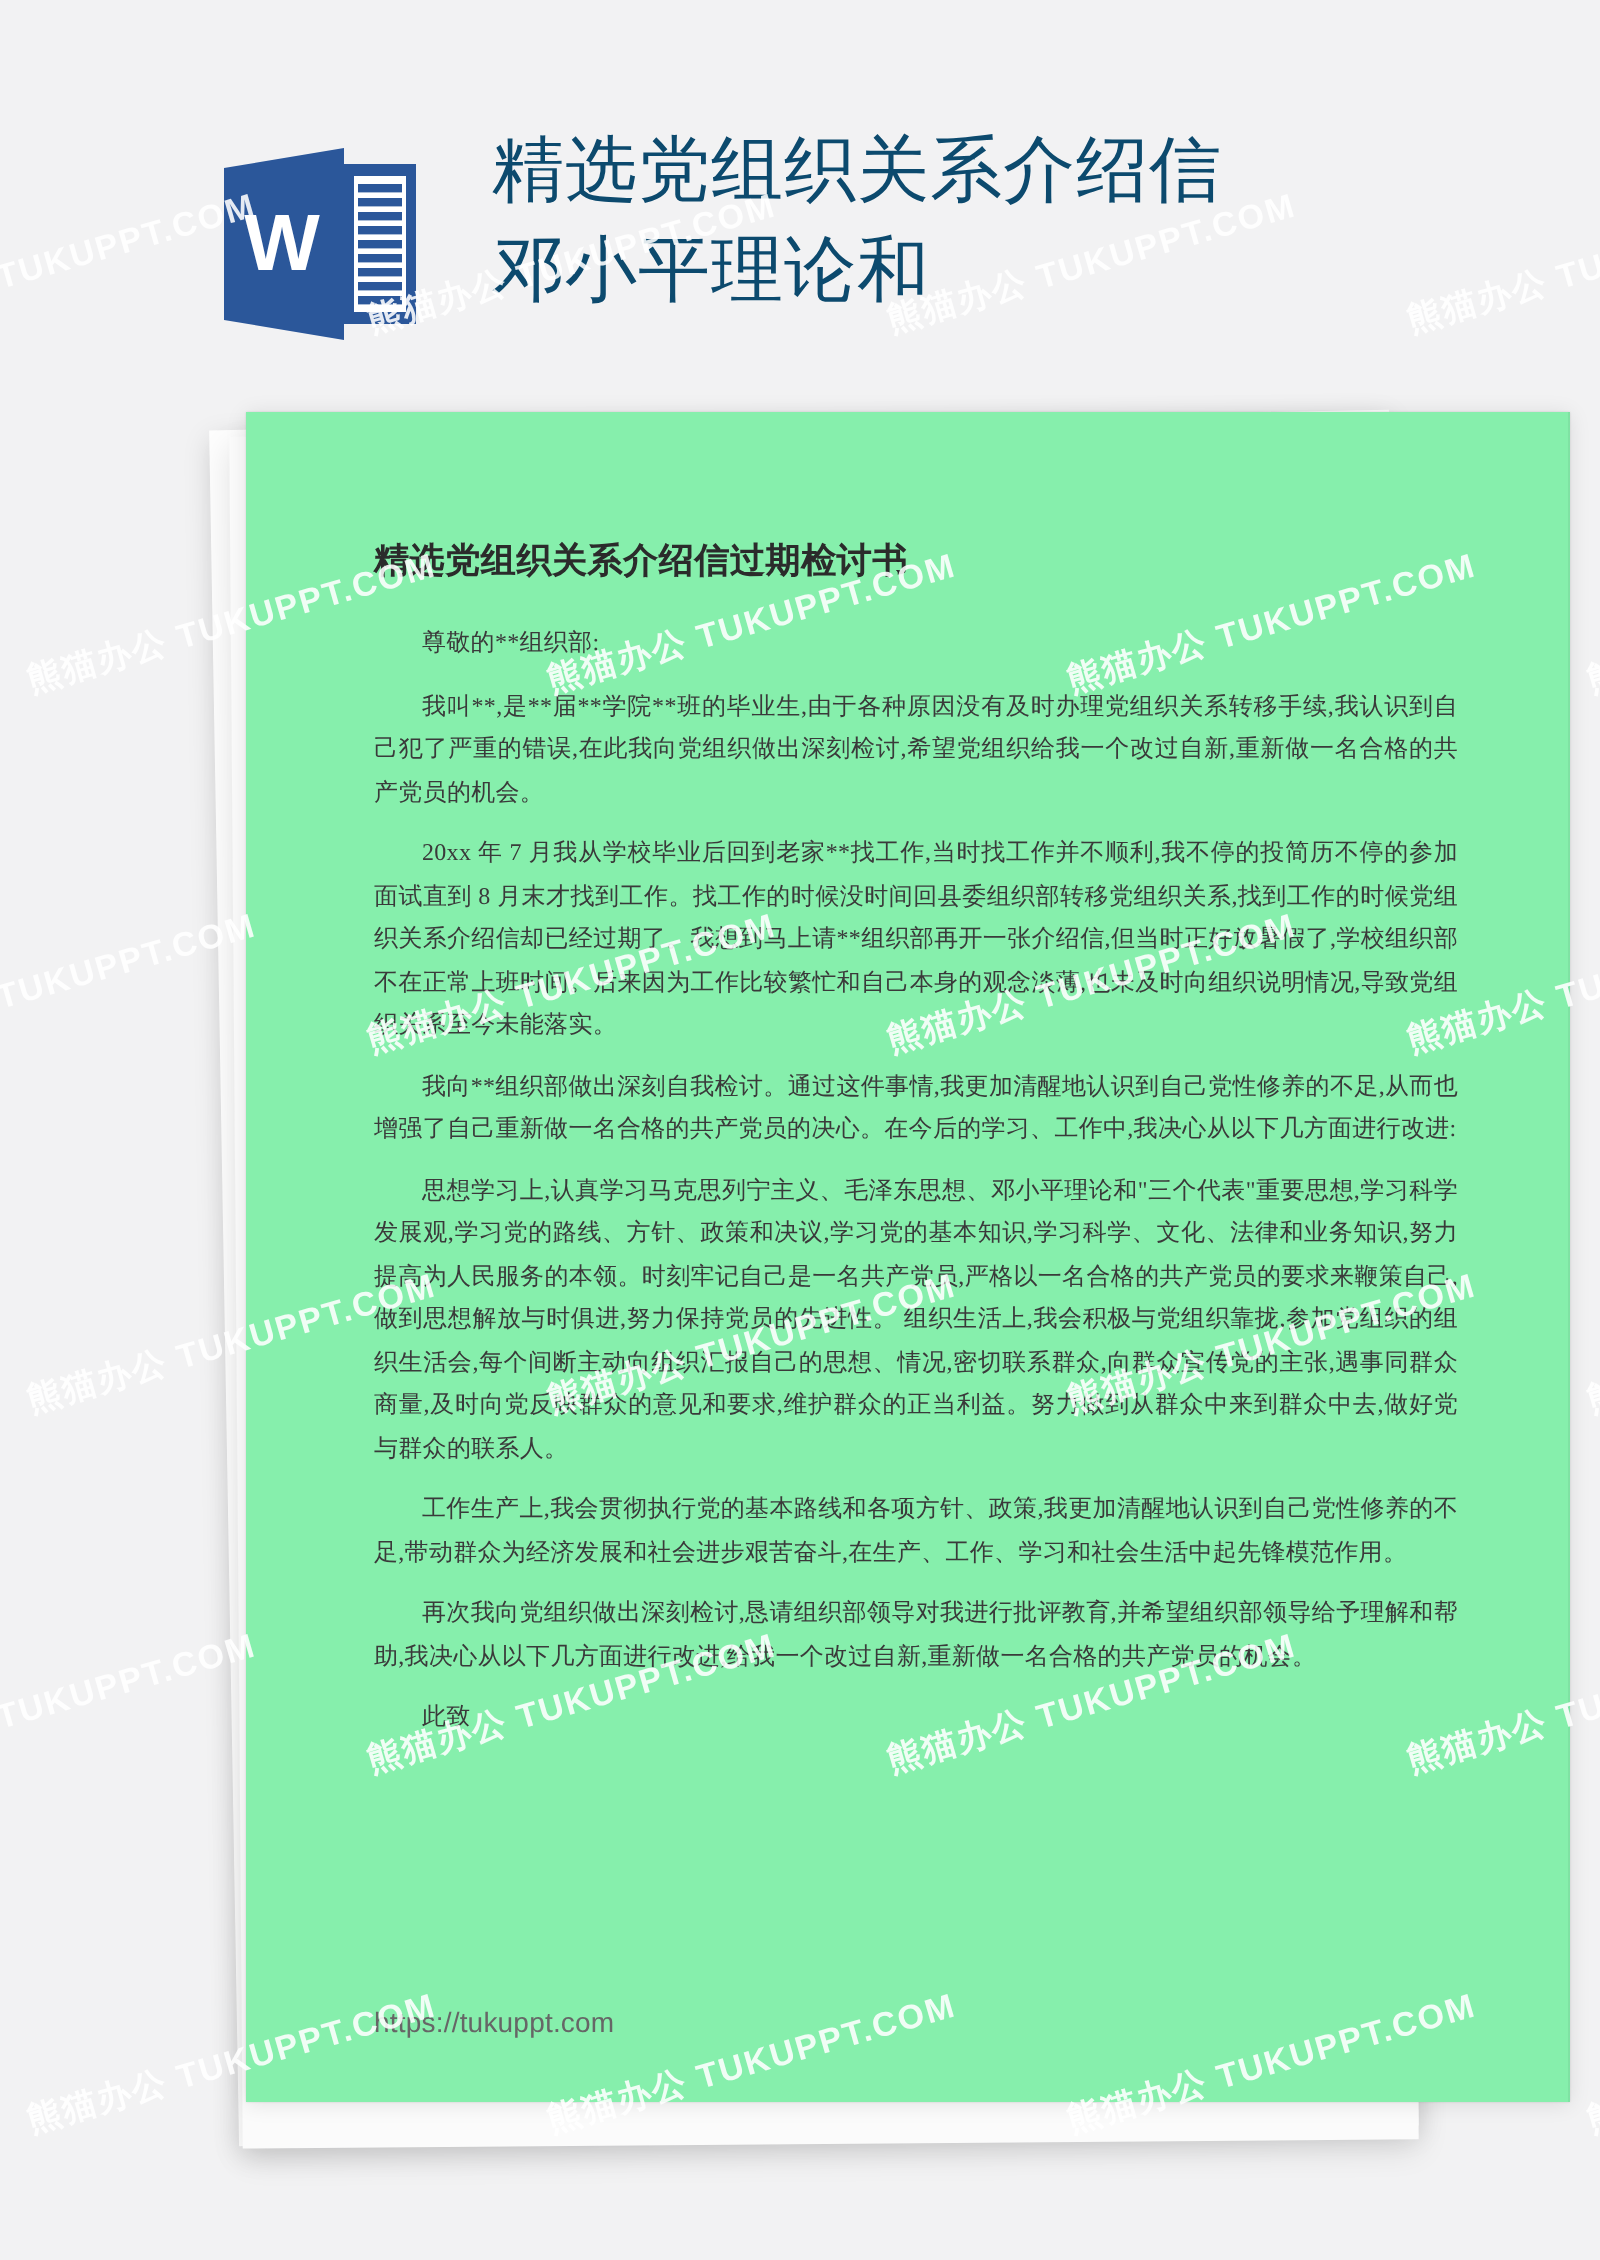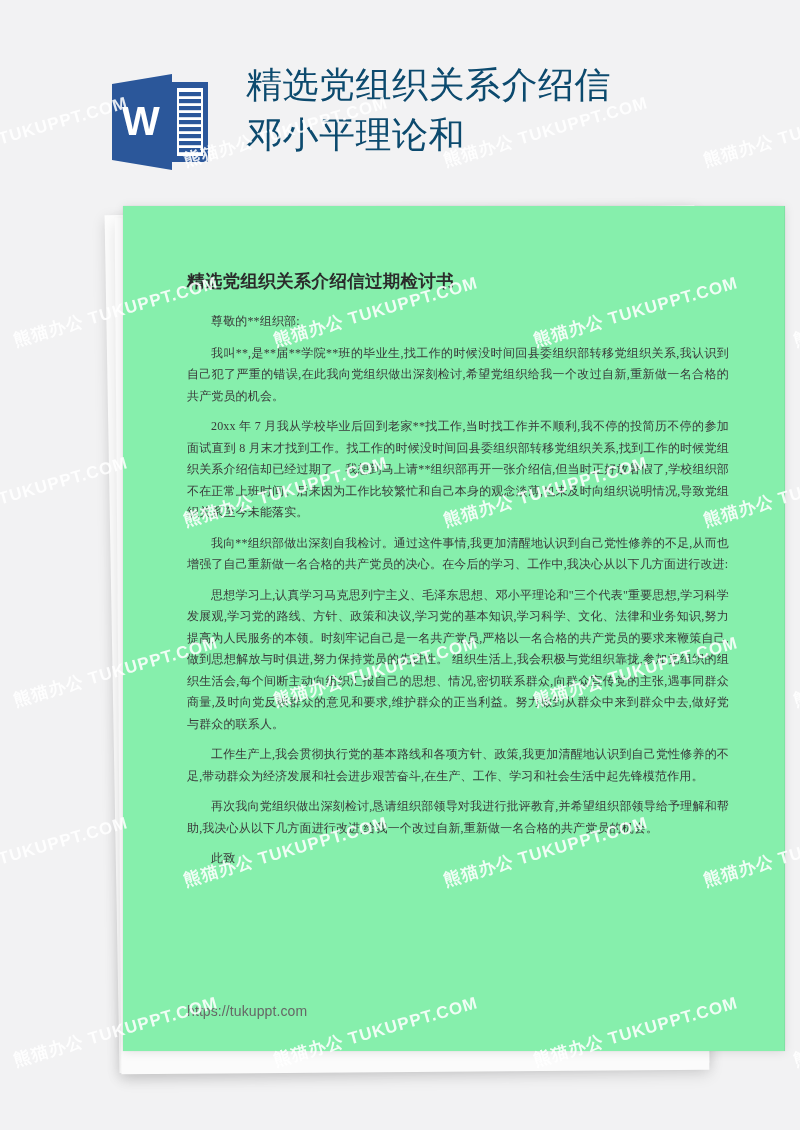--- a/index.html
+++ b/index.html
@@ -202,21 +202,21 @@
 
   <div class="page">
     <div class="page-edge"></div>
 
     <div class="page-inner">
 
       <div class="doc-title">精选党组织关系介绍信过期检讨书</div>
 
       <div class="doc-p salutation">尊敬的**组织部:</div>
 
-      <div class="doc-p">我叫**,是**届**学院**班的毕业生,找工作的时候没时间回县委组织部转移党组织关系,我认识到自己犯了严重的错误,在此我向党组织做出深刻检讨,希望党组织给我一个改过自新,重新做一名合格的共产党员的机会。</div>
+      <div class="doc-p">我叫**,是**届**学院**班的毕业生,由于各种原因没有及时办理党组织关系转移手续,我认识到自己犯了严重的错误,在此我向党组织做出深刻检讨,希望党组织给我一个改过自新,重新做一名合格的共产党员的机会。</div>
 
       <div class="doc-p">20xx 年 7 月我从学校毕业后回到老家**找工作,当时找工作并不顺利,我不停的投简历不停的参加面试直到 8 月末才找到工作。找工作的时候没时间回县委组织部转移党组织关系,找到工作的时候党组织关系介绍信却已经过期了。我想到马上请**组织部再开一张介绍信,但当时正好放暑假了,学校组织部不在正常上班时间。后来因为工作比较繁忙和自己本身的观念淡薄,也未及时向组织说明情况,导致党组织关系至今未能落实。</div>
 
 
       <div class="doc-p">我向**组织部做出深刻自我检讨。通过这件事情,我更加清醒地认识到自己党性修养的不足,从而也增强了自己重新做一名合格的共产党员的决心。在今后的学习、工作中,我决心从以下几方面进行改进:</div>
 
       <div class="doc-p">思想学习上,认真学习马克思列宁主义、毛泽东思想、邓小平理论和"三个代表"重要思想,学习科学发展观,学习党的路线、方针、政策和决议,学习党的基本知识,学习科学、文化、法律和业务知识,努力提高为人民服务的本领。时刻牢记自己是一名共产党员,严格以一名合格的共产党员的要求来鞭策自己,做到思想解放与时俱进,努力保持党员的先进性。 组织生活上,我会积极与党组织靠拢,参加党组织的组织生活会,每个间断主动向组织汇报自己的思想、情况,密切联系群众,向群众宣传党的主张,遇事同群众商量,及时向党反映群众的意见和要求,维护群众的正当利益。努力做到从群众中来到群众中去,做好党与群众的联系人。</div>
 
       <div class="doc-p">工作生产上,我会贯彻执行党的基本路线和各项方针、政策,我更加清醒地认识到自己党性修养的不足,带动群众为经济发展和社会进步艰苦奋斗,在生产、工作、学习和社会生活中起先锋模范作用。</div>
 

